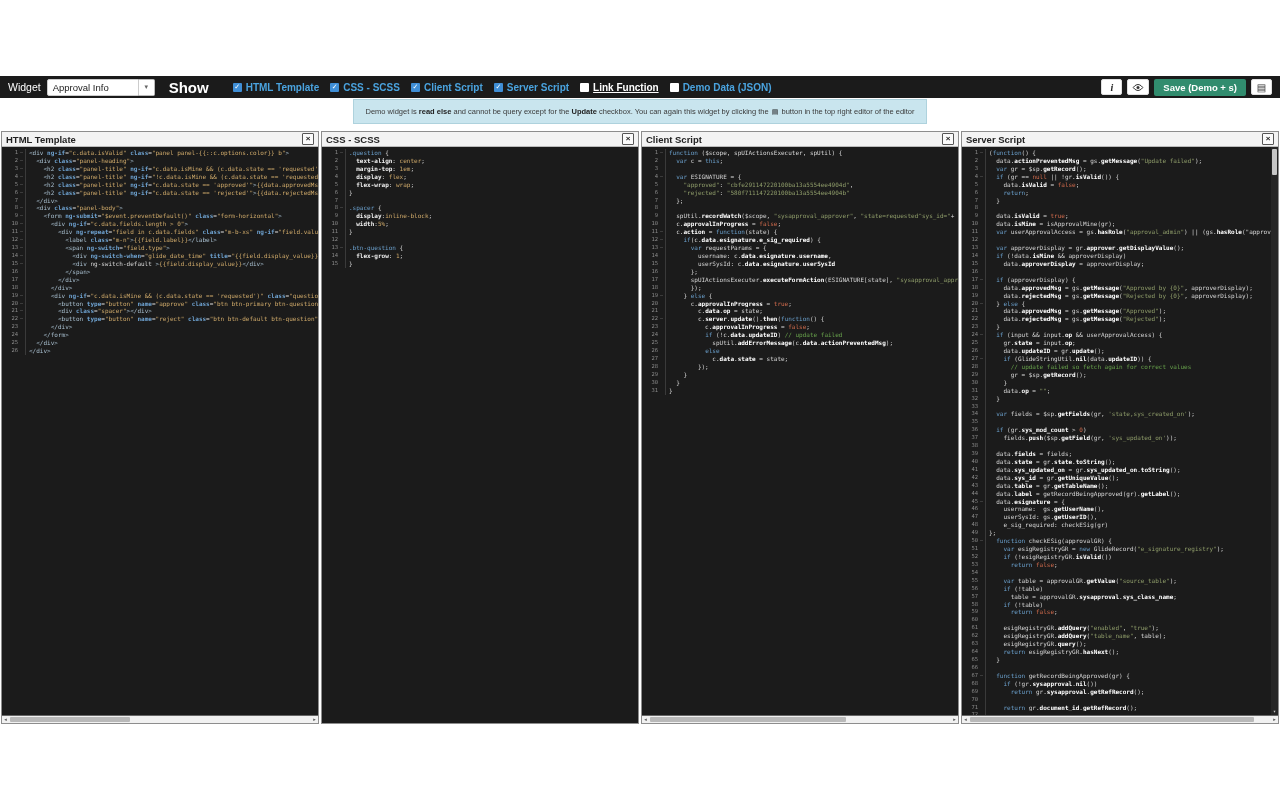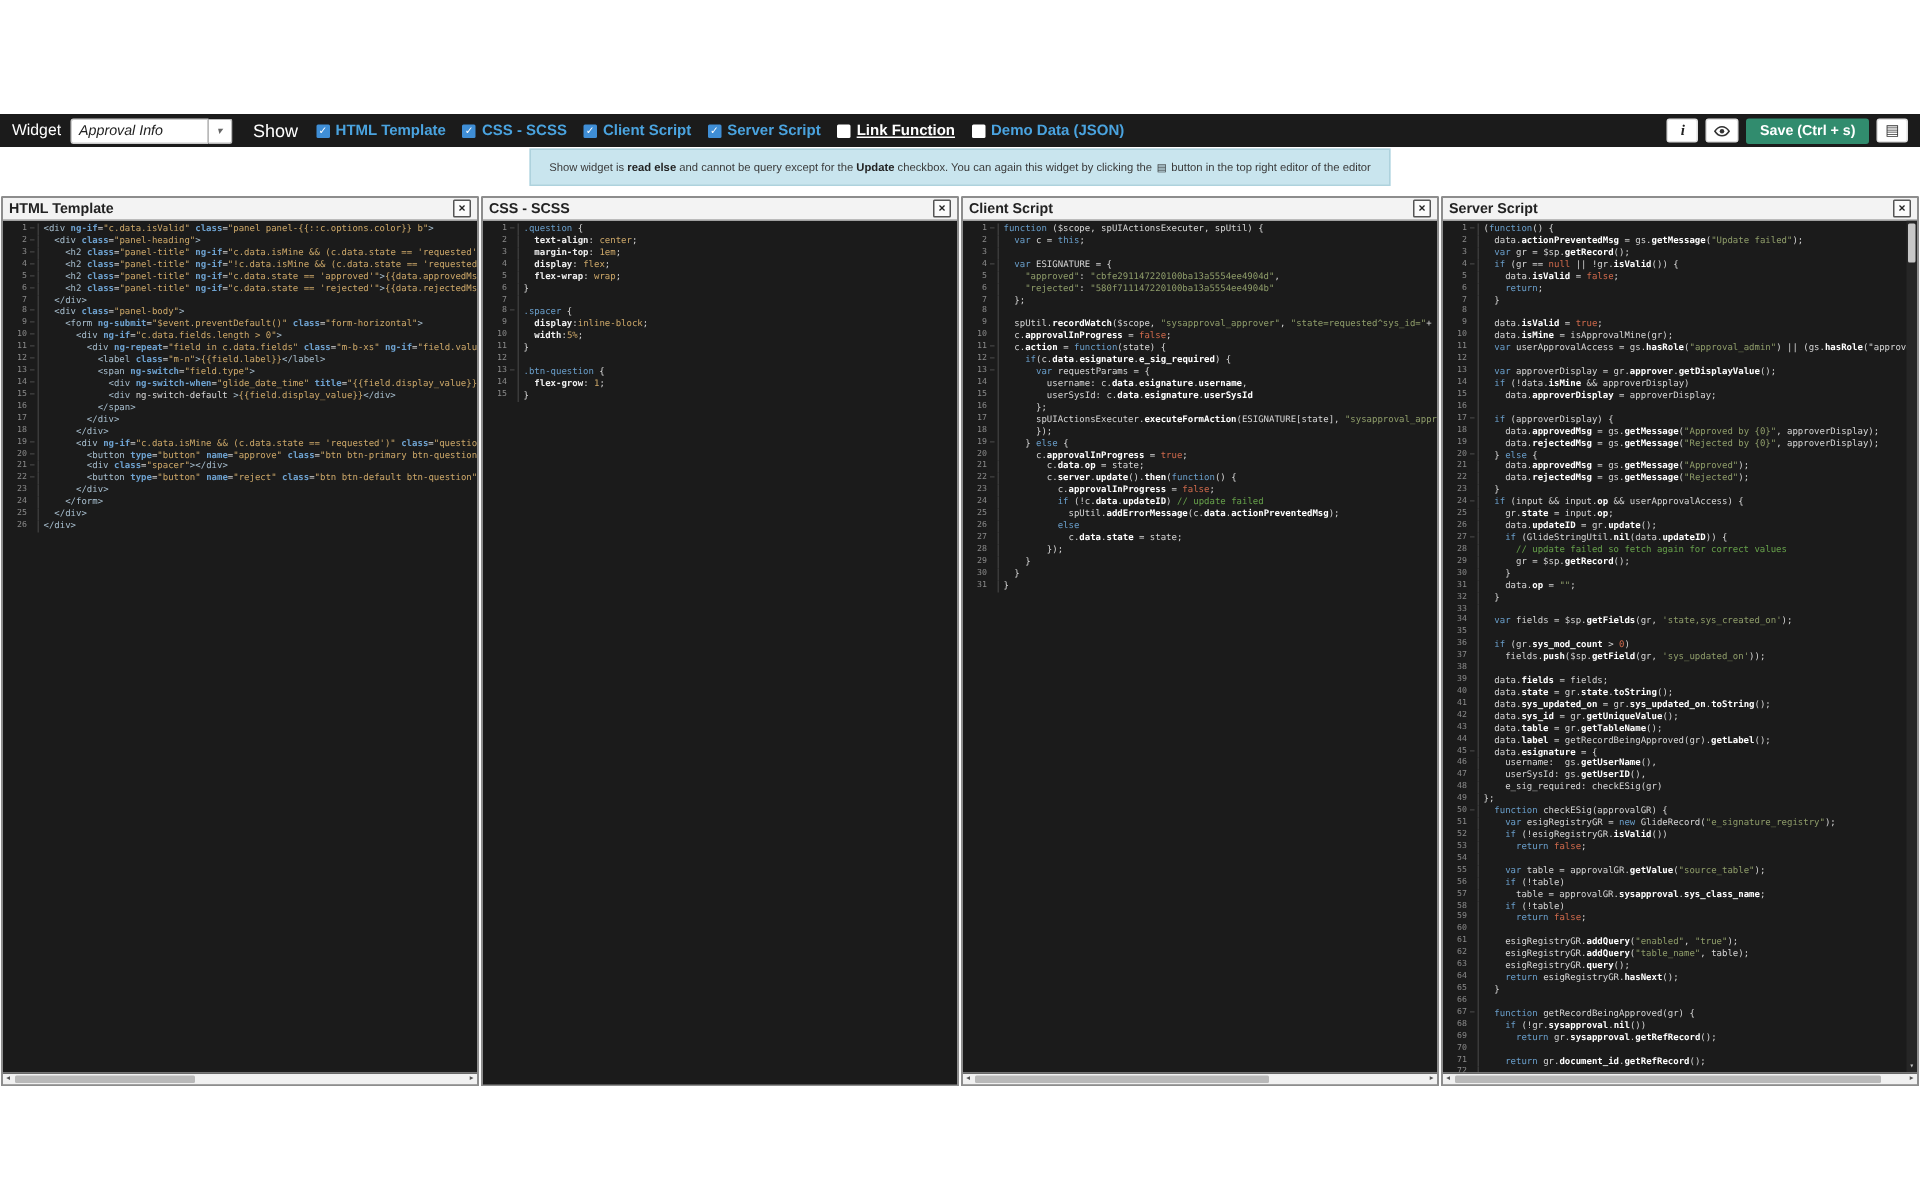--- a/index.html
+++ b/index.html
@@ -3,26 +3,26 @@
 <meta charset="utf-8">
 <style>
   html,body{margin:0;padding:0;background:#fff;}
   body{position:relative;width:1280px;height:800px;overflow:hidden;
        font-family:"Liberation Sans",sans-serif;-webkit-font-smoothing:antialiased;}
 
   
   .topbar{position:absolute;top:76px;left:0;right:0;height:22px;background:#1b1b1b;
           display:flex;align-items:center;padding:0 8px;box-sizing:border-box;}
   .widget-label{color:#fff;font-size:10.5px;margin-right:6px;text-align:right;}
-  .select-group{display:flex;align-items:stretch;margin-right:10px;font-style:italic;}
+  .select-group{display:flex;align-items:stretch;margin-right:10px;}
   .widget-select{background:#fff;border:1px solid #ccc;border-radius:2px 0 0 2px;height:15px;width:80px;
                  font-size:9.5px;display:flex;align-items:center;padding:0 5px;color:#222;}
   .widget-caret{background:#fff;border:1px solid #bbb;border-left:none;border-radius:0 2px 2px 0;
                 width:15px;display:flex;align-items:center;justify-content:center;font-size:7px;color:#666;}
-  .show-label{color:#fff;font-size:12px;font-weight:normal;margin:0 12px 0 4px;}
+  .show-label{color:#fff;font-size:15px;font-weight:bold;margin:0 24px 0 4px;}
   #show-checkboxes{display:flex;align-items:center;}
   .cb-item{display:flex;align-items:center;margin-right:11px;cursor:pointer;}
   .cb{width:9px;height:9px;background:#fff;border-radius:1px;display:flex;align-items:center;
       justify-content:center;font-size:7px;color:#fff;margin-right:4px;flex:none;}
   .cb.checked{background:#3f8ed6;}
   .cb-label{font-size:10px;font-weight:bold;white-space:nowrap;}
   .cb-label.blue{color:#4aa3df;}
   .cb-label.white{color:#ffffff;text-decoration:underline;}
   .topbar-right{margin-left:auto;display:flex;align-items:center;gap:5px;}
   .tb-btn{background:#fff;border:1px solid #e0e0e0;border-radius:2px;height:16px;min-width:21px;
@@ -122,30 +122,30 @@
   <div class="topbar-right">
     <button class="tb-btn">
       <span class="info-glyph">i</span>
     </button>
     <button class="tb-btn">
       <svg width="12" height="9" viewBox="0 0 24 16">
         <path d="M12 2C6.5 2 2.5 8 2.5 8s4 6 9.5 6 9.5-6 9.5-6-4-6-9.5-6z" fill="none" stroke="#333" stroke-width="2"></path>
         <circle cx="12" cy="8" r="3" fill="#333"></circle>
       </svg>
     </button>
-    <button class="save-btn">Save (Ctrl + s)</button>
+    <button class="save-btn">Save (Demo + s)</button>
     <button class="tb-btn">
       <span class="menu-glyph">▤</span>
     </button>
   </div>
 </div>
 
 <div class="notice-row">
   <div class="notice">
-    <span>Show widget is </span><b>read else</b><span> and cannot be query except for the </span><b>Update</b><span> checkbox. You can again this widget by clicking the </span><span class="notice-icon">▤</span><span> button in the top right editor of the editor</span>
+    <span>Demo widget is </span><b>read else</b><span> and cannot be query except for the </span><b>Update</b><span> checkbox. You can again this widget by clicking the </span><span class="notice-icon">▤</span><span> button in the top right editor of the editor</span>
   </div>
 </div>
 
 <div class="editors">
   <section class="panel">
       <div class="panel-header">
         <span class="panel-title">HTML Template</span>
         <span class="panel-close">×</span>
       </div>
       <div class="code-area">

